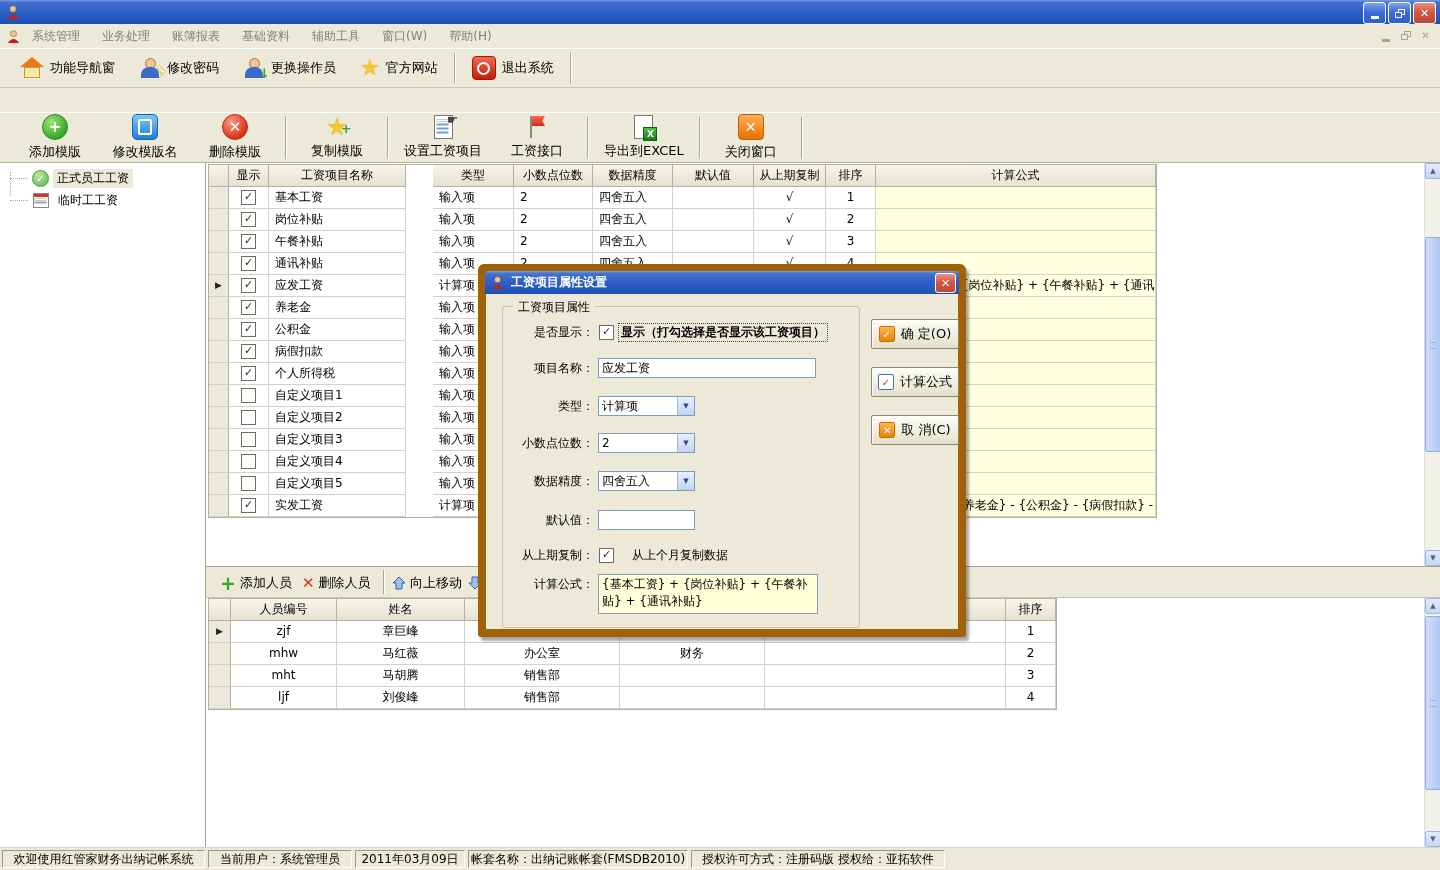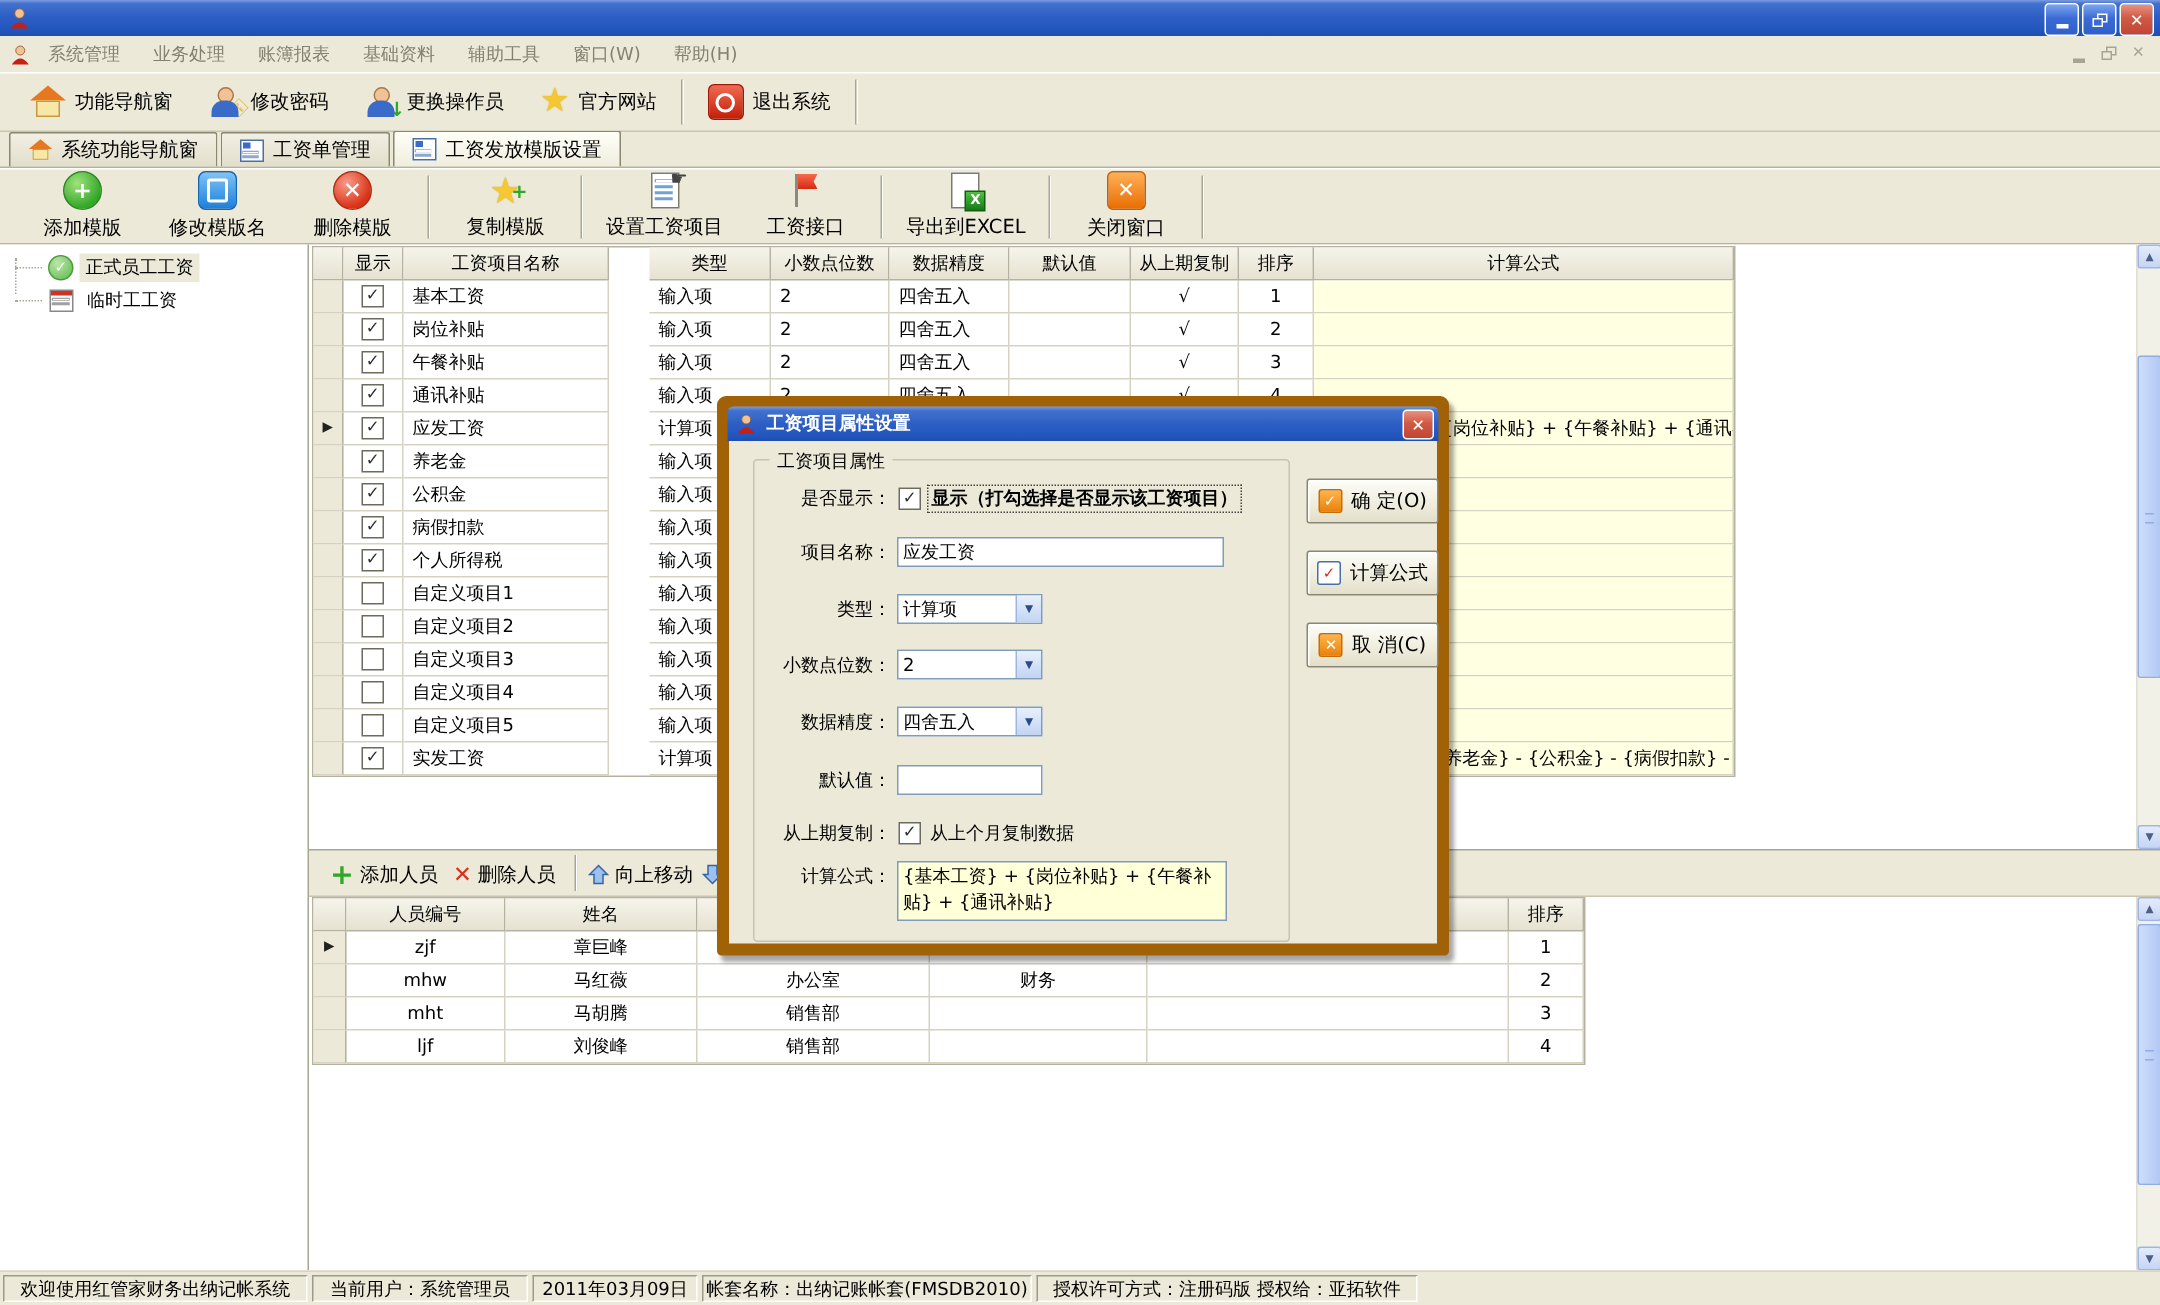--- a/index.html
+++ b/index.html
@@ -210,34 +210,20 @@
     <span class="vsep"></span>
     <div class="t1btn">
       <span class="ic ic-exit">
           <i></i>
         </span>
       <span>退出系统</span>
     </div>
     <span class="vsep"></span>
   </div>
 
-  <div class="tabstrip">
-    <div class="tab">
-      <span class="ic ic-home small"></span>
-      <span>系统功能导航窗</span>
-    </div>
-    <div class="tab">
-      <span class="ic ic-tabdoc"></span>
-      <span>工资单管理</span>
-    </div>
-    <div class="tab active">
-      <span class="ic ic-tabdoc"></span>
-      <span>工资发放模版设置</span>
-    </div>
-  </div>
 
   <div class="toolbar2">
     <div class="t2btn">
       <span class="ic ic-circle ic-add">+</span>
       <span>添加模版</span>
     </div>
     <div class="t2btn">
       <span class="ic ic-rename">
           <i></i>
         </span>
@@ -634,21 +620,21 @@
     </div>
 
     <div class="drow" style="top:238px;padding-left:12px;">
       <span class="dlabel">默认值：</span>
       <input class="dinput" style="width: 97px;" value="">
     </div>
 
     <div class="drow" style="top:273px;">
       <span class="dlabel">从上期复制：</span>
       <span class="cb dcheck">✓</span>
-      <span style="position:absolute;left:134px;top:2px;line-height:17px;">从上个月复制数据</span>
+      <span style="position:absolute;left:146px;top:2px;line-height:17px;">从上个月复制数据</span>
     </div>
 
     <div class="drow" style="top:302px;height:46px;">
       <span class="dlabel">计算公式：</span>
       <span class="dtextarea">{基本工资} + {岗位补贴} + {午餐补贴} + {通讯补贴}</span>
     </div>
 
     <div class="dbtn" style="top:47px;">
       <span class="bico ok">✓</span>
       <span>确 定(O)</span>

